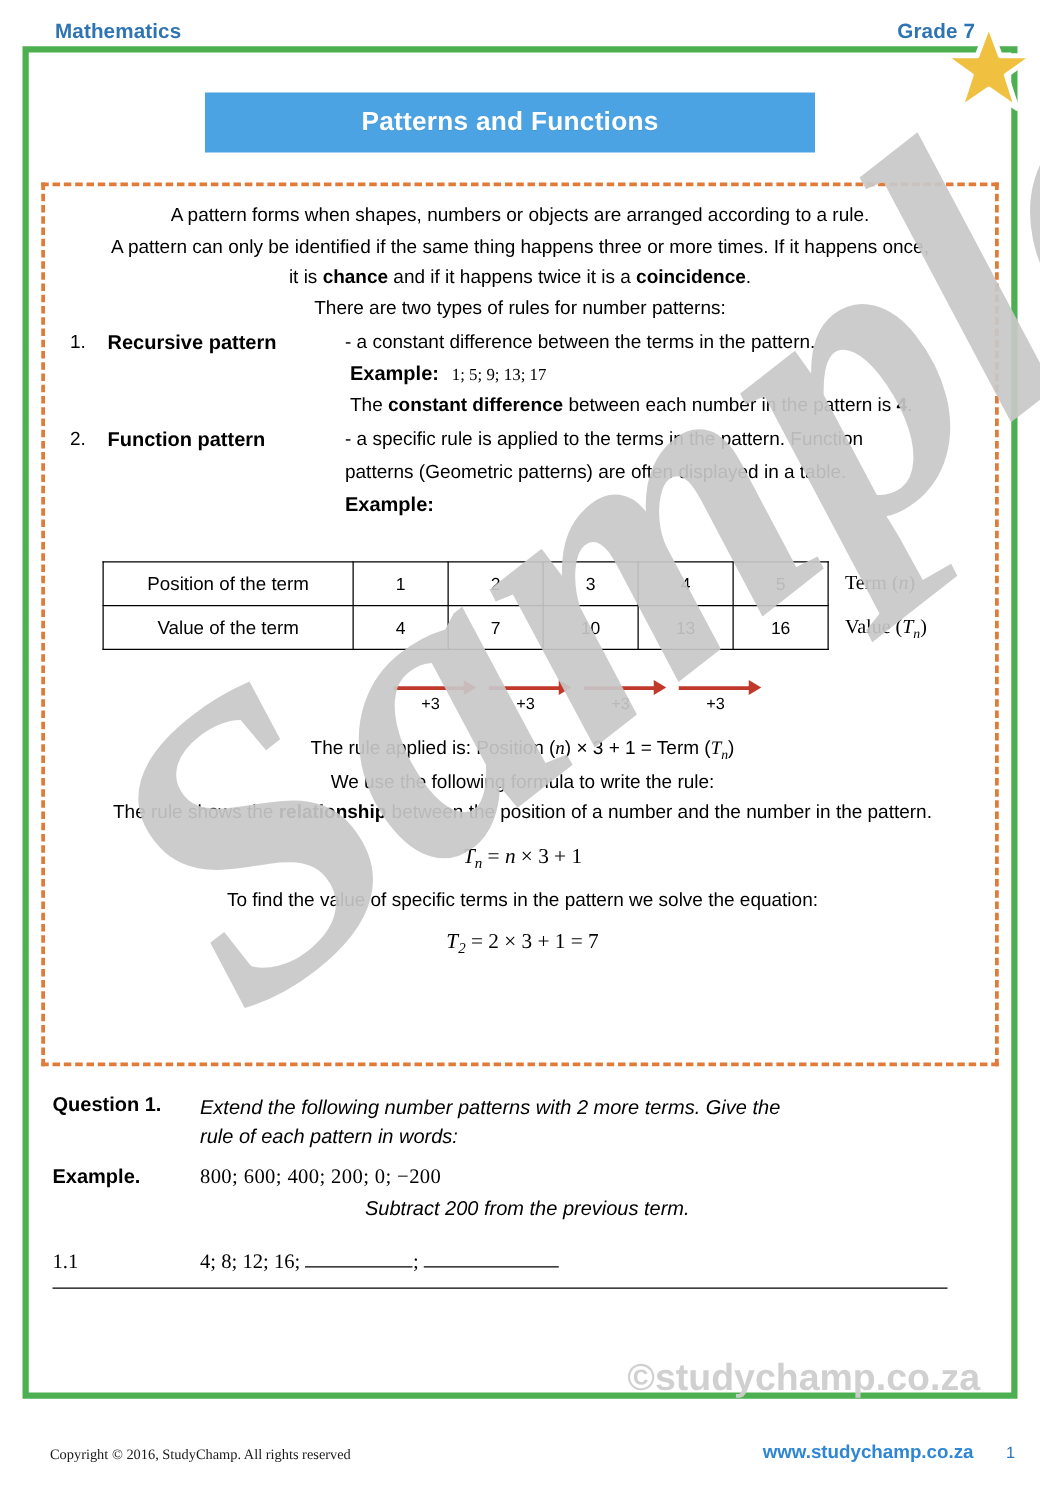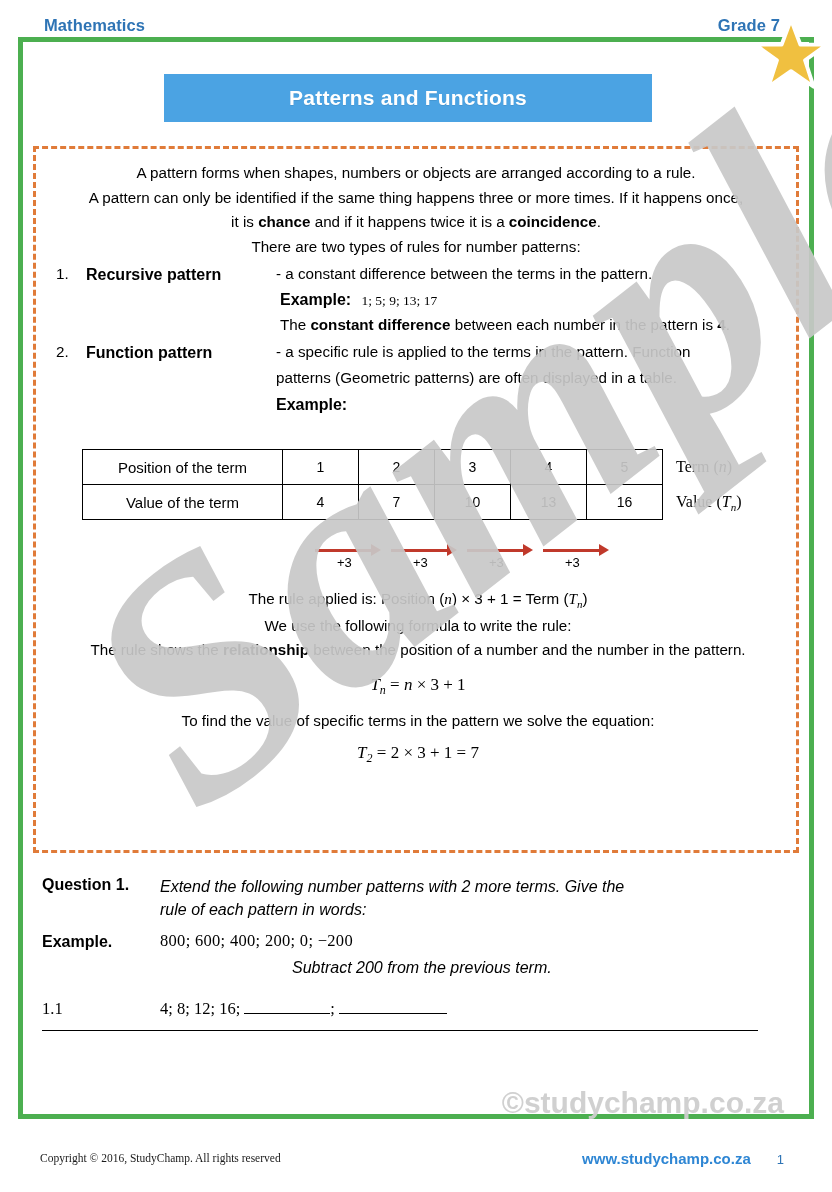--- a/index.html
+++ b/index.html
@@ -228,22 +228,22 @@
     border-bottom: 1.5px solid #000;
     z-index: 4;
   }
 
   
   .footer {
     position: absolute;
     left: 0; right: 0; bottom: 22px;
     height: 24px;
     display: flex;
-    align-items: center;
-    padding: 0 48px 0 40px;
+    align-items: flex-end;
+    padding: 0 20px 0 40px;
     z-index: 6;
   }
   .copyright {
     font-size: 11.5px;
     color: #1a1a1a;
     font-family: "Liberation Serif", serif;
   }
   .foot-right {
     margin-left: auto;
     display: flex;

